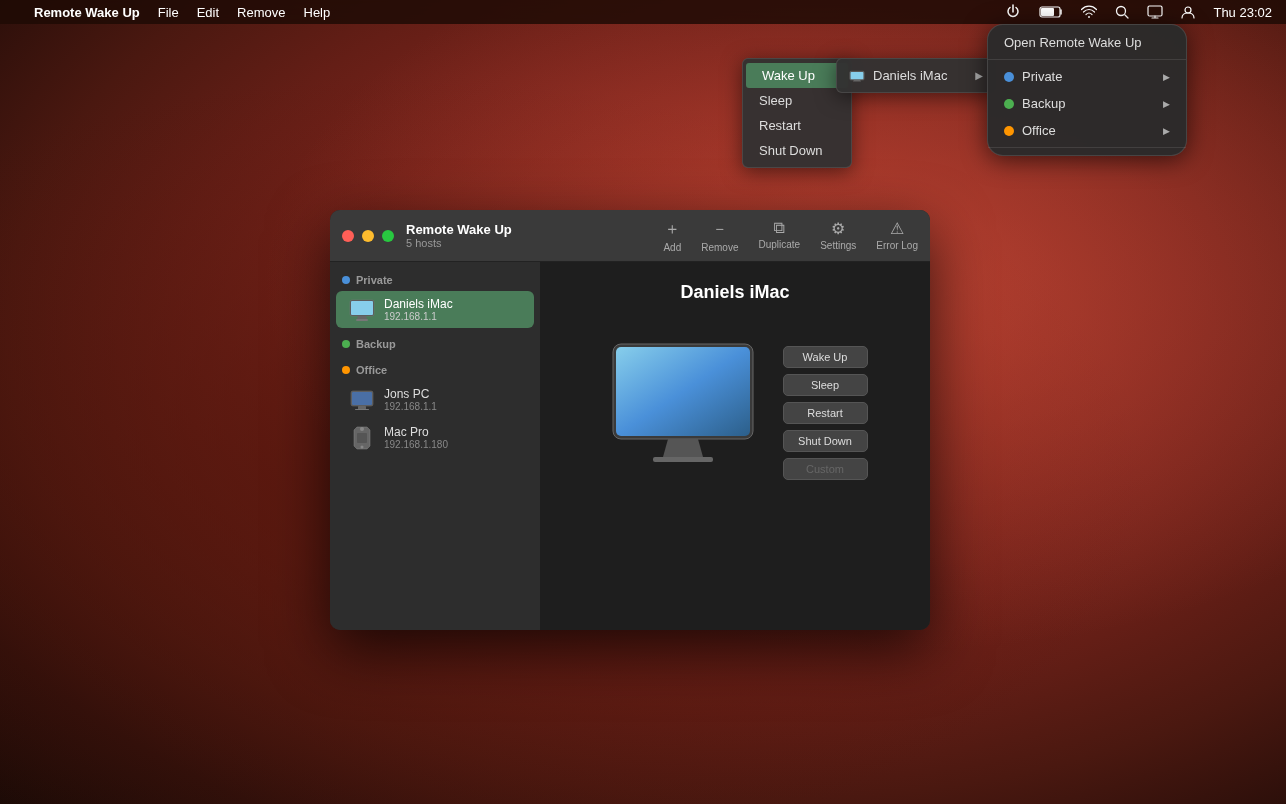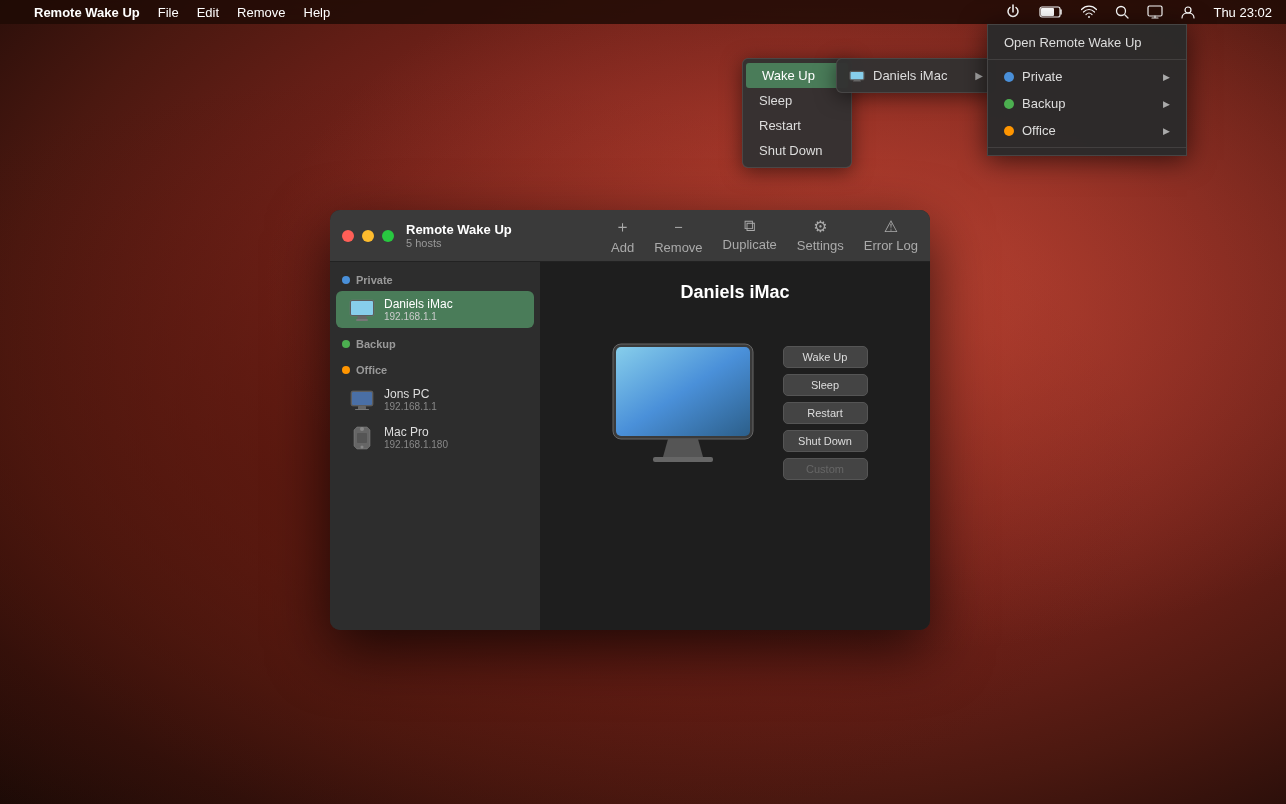--- a/index.html
+++ b/index.html
@@ -125,21 +125,21 @@
     }
     .toolbar-btn {
       display: flex;
       flex-direction: column;
       align-items: center;
       gap: 2px;
       cursor: pointer;
       color: #aaa;
     }
     .toolbar-btn .icon { font-size: 16px; }
-    .toolbar-btn .label { font-size: 13px; }
+    .toolbar-btn .label { font-size: 10px; }
 
     
     .window-body {
       display: flex;
       flex: 1;
       overflow: hidden;
     }
 
     
     .sidebar {
@@ -292,21 +292,21 @@
       color: #aaa;
     }
 
     
     .app-menu-dropdown {
       position: absolute;
       top: 24px;
       left: 987px;
       background: rgba(42,42,42,0.97);
       backdrop-filter: blur(30px);
-      border-radius: 0;
+      border-radius: 16px;
       box-shadow: 0 4px 25px rgba(0,0,0,0.6);
       padding: 4px 0;
       min-width: 200px;
       z-index: 300;
       border: 1px solid rgba(255,255,255,0.12);
     }
     .app-menu-item {
       padding: 6px 16px;
       font-size: 13px;
       color: #ddd;

